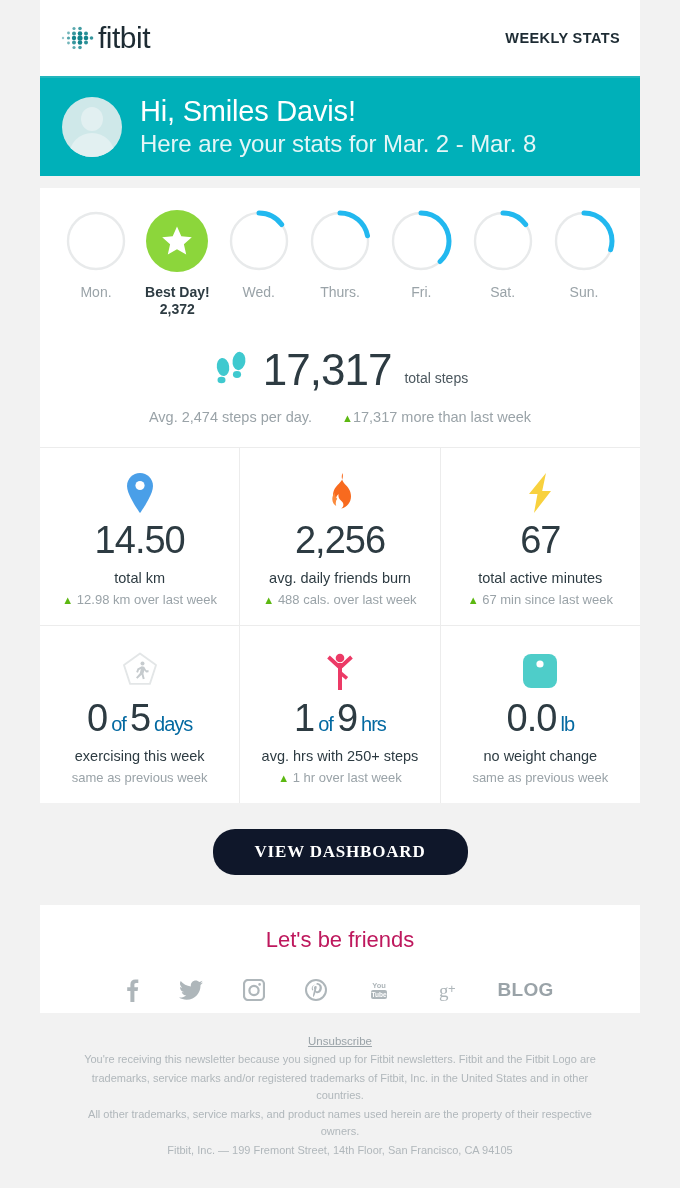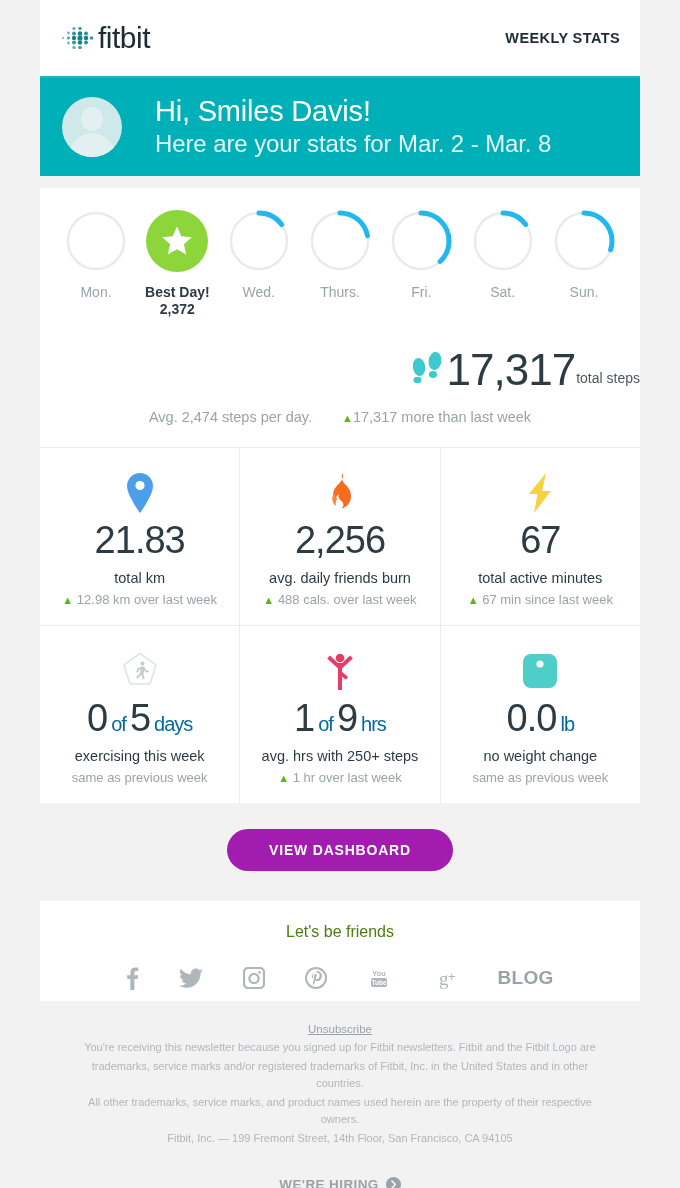--- a/index.html
+++ b/index.html
@@ -21,21 +21,21 @@
   .logo-wrap { display: flex; align-items: center; gap: 2px; }
   .logo-dots { width: 36px; height: 30px; display: block; }
   .logo-word { font-size: 30px; color: #1d2b33; letter-spacing: -0.5px; font-weight: 400; }
   .weekly-stats {
     font-size: 14.5px; font-weight: bold; color: #1d2b33; letter-spacing: 0.4px;
   }
 
   
   .banner {
     background: #00b0b9; height: 98px; display: flex; align-items: center;
-    padding-left: 22px; gap: 33px;
+    padding-left: 22px; gap: 18px;
   }
   .avatar {
     width: 60px; height: 60px; border-radius: 50%;
     background: #cfe8e9; overflow: hidden; position: relative; flex: none;
   }
   .avatar .head {
     position: absolute; width: 22px; height: 24px; border-radius: 50%;
     background: #e2f0f1; left: 19px; top: 10px;
   }
   .avatar .body {
@@ -58,21 +58,21 @@
   .best-circle {
     width: 62px; height: 62px; border-radius: 50%; background: #8cd63b;
     display: flex; align-items: center; justify-content: center; margin: 0 auto;
   }
   .day-label { margin-top: 12px; font-size: 14px; color: #9aa3a8; text-align: center; }
   .day-label.best { color: #2d3b42; font-weight: bold; }
   .day-sub { font-size: 14px; color: #2d3b42; font-weight: bold; margin-top: 1px; }
 
   
   .steps-block { background: #fff; text-align: center; padding: 18px 0 22px; }
-  .steps-main { display: flex; align-items: center; justify-content: flex-end; gap: 1px; }
+  .steps-main { display: flex; align-items: center; justify-content: center; gap: 13px; }
   .steps-num { font-size: 44px; color: #2d3b42; font-weight: 300; letter-spacing: -1px; }
   .steps-unit { font-size: 14px; color: #4c585f; align-self: flex-end; margin-bottom: 9px; }
   .steps-sub { margin-top: 14px; font-size: 14.5px; color: #9aa3a8; display: flex; justify-content: center; gap: 30px; }
   .tri { color: #5cb811; font-size: 11px; }
 
   
   .grid { background: #fff; border-top: 1px solid #ececec; }
   .grid-row { display: flex; }
   .grid-row + .grid-row { border-top: 1px solid #ececec; }
   .cell { flex: 1; text-align: center; padding: 22px 6px 18px; }
@@ -80,29 +80,29 @@
   .cell-icon { height: 46px; display: flex; align-items: center; justify-content: center; }
   .cell-value { font-size: 38px; color: #2d3b42; font-weight: 300; letter-spacing: -1px; line-height: 1.1; margin-top: 4px; }
   .cell-value .small { font-size: 20px; color: #0369a1; }
   .cell-label { font-size: 14.5px; color: #2d3b42; margin-top: 8px; }
   .cell-delta { font-size: 13px; color: #9aa3a8; margin-top: 6px; }
   .frac { display: inline-flex; align-items: baseline; justify-content: center; gap: 4px; }
 
   
   .cta-band { background: #f2f2f2; padding: 26px 0 30px; text-align: center; }
   .cta-btn {
-    display: inline-block; background: #a21caf; color: #fff; border: none;
-    border-radius: 22px; padding: 13px 42px; font-size: 14px;
+    display: inline-block; background: #0f172a; color: #fff; border: none;
+    border-radius: 22px; padding: 13px 42px; font-size: 17px;
     font-weight: bold; letter-spacing: 0.8px; cursor: pointer;
-    font-family: Liberation Sans, sans-serif;
+    font-family: Liberation Serif, serif;
   }
 
   
   .footer { background: #fff; text-align: center; padding: 22px 0 10px; }
-  .friends { font-size: 16px; color: #4d7c0f; font-weight: 300; }
+  .friends { font-size: 22px; color: #be185d; font-weight: 300; }
   .socials { display: flex; justify-content: center; align-items: center; gap: 40px; margin-top: 24px; }
   .soc { color: #aeb6ba; display: flex; align-items: center; justify-content: center; height: 26px; cursor: pointer; }
   .soc-blog { font-size: 19px; font-weight: bold; color: #9aa3a8; letter-spacing: 0.3px; }
 
   .legal { text-align: center; padding: 18px 32px 0; background: #f2f2f2; }
   .unsub { font-size: 11.5px; color: #9aa3a8; text-decoration: underline; cursor: pointer; display: inline-block; }
   .legal p { font-size: 11px; color: #b0b7bb; line-height: 1.55; margin-top: 2px; }
   .hiring {
     text-align: center; padding: 30px 0 36px; background: #f2f2f2;
     display: flex; align-items: center; justify-content: center; gap: 7px; cursor: pointer;
@@ -245,21 +245,21 @@
 
     <div class="grid">
       <div class="grid-row" id="row1">
           <div class="cell">
             <div class="cell-icon">
               <svg width="34" height="42" viewBox="0 0 34 42">
                 <path fill="#4a9fe8" d="M17 1C9.8 1 4 6.8 4 14c0 9.3 13 27 13 27s13-17.7 13-27c0-7.2-5.8-13-13-13z"></path>
                 <circle cx="17" cy="13.5" r="4.6" fill="#ffffff"></circle>
               </svg>
             </div>
-            <div class="cell-value"><span>21.83</span></div>
+            <div class="cell-value"><span>14.50</span></div>
             <div class="cell-label">total km</div>
             <div class="cell-delta"><span class="tri">▲</span> <span>12.98 km over last week</span></div>
           </div>
           <div class="cell">
             <div class="cell-icon">
               <svg width="32" height="42" viewBox="0 0 32 42">
                 <path fill="#f86a1e" d="M18.5 1c1.5 5.6-1.3 8.2-3.6 10.7C12 14.6 9 17.6 9 23.6c0 2.8 1.1 5.3 2.9 7.1-.9-3.3.3-6.8 2.6-8.6-.6 4.6 2.1 6 3.9 8 .6.7 1 1.6 1 2.7 0 1.6-.9 3-2.2 3.8C22.9 35.5 27 30.6 27 24.3c0-6.2-3.5-9.6-6-12.1C18.2 9.4 16.8 5.2 18.5 1z"></path>
                 <path fill="#fb8a3c" d="M13.2 26.8c-1.4 1.9-1.9 4.6-1 7.2-2.3-1.3-3.9-3.9-3.9-7 0-2.6 1-4.5 2.3-6.2.1 2.6 1.2 4.5 2.6 6z"></path>
               </svg>
             </div>

